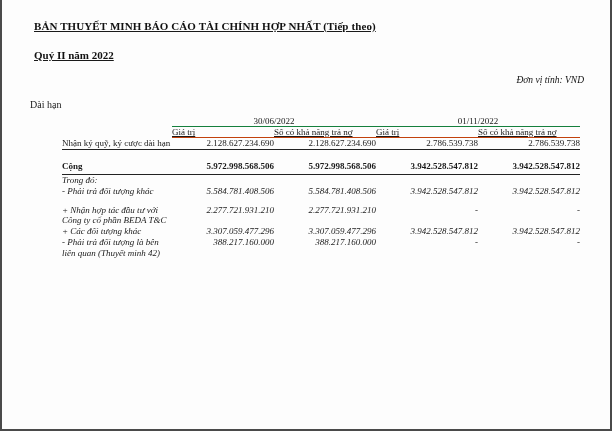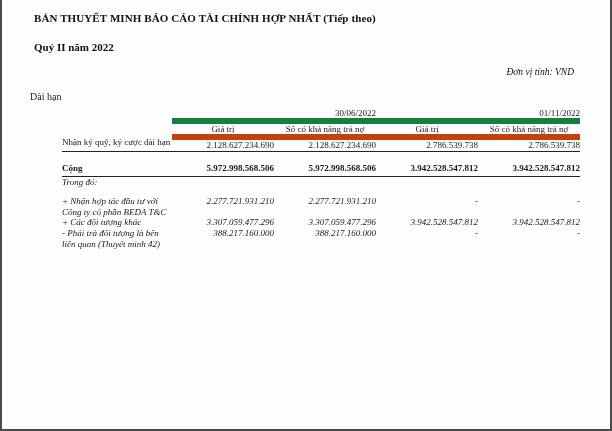--- a/index.html
+++ b/index.html
@@ -21,41 +21,42 @@
     width: 612px;
     height: 431px;
     box-sizing: border-box;
     border-left: 2px solid #4a4a4a;
     border-right: 2px solid #4a4a4a;
     border-bottom: 2px solid #4a4a4a;
     background: #fdfdfd;
     padding: 0;
   }
   .doc-header {
-    padding: 12px 0 0 32px;
+    padding: 20px 0 0 32px;
+    text-decoration: underline;
   }
   .doc-title {
     font-family: "Liberation Serif", serif;
     font-weight: bold;
     font-size: 11px;
     letter-spacing: 0.1px;
     color: #111;
     white-space: nowrap;
   }
   .doc-subtitle {
     font-weight: bold;
     font-size: 11px;
     margin-top: 17px;
     color: #111;
   }
   .unit-line {
     text-align: right;
     font-size: 9.5px;
     font-style: italic;
-    padding-right: 36px;
+    padding-right: 26px;
     margin-top: 14px;
     color: #111;
   }
   .section-label {
     font-weight: normal;
     font-size: 10px;
     padding-left: 28px;
     margin-top: 14px;
   }
   table.fin {
@@ -68,32 +69,33 @@
   table.fin td, table.fin th {
     vertical-align: top;
     padding: 0;
     font-size: 9px;
     font-weight: normal;
   }
   .col-label { width: 110px; }
   .col-num   { width: 102px; }
 
   .hdr-group {
-    text-align: right;
+    text-align: center;
     font-size: 9.5px;
     padding-bottom: 2px;
-    border-bottom: 6px solid #15803d;
+    border-bottom: 1px solid #15803d;
   }
   .hdr-spacer { border: none; }
   .hdr-sub {
-    text-align: center;
+    text-align: left;
     font-size: 9px;
     padding: 2px 4px 3px 0;
-    border-bottom: 6px solid #c2410c;
+    border-bottom: 1px solid #c2410c;
     line-height: 1.15;
+    text-decoration: underline;
   }
 
   td.label {
     text-align: left;
     padding: 4px 6px 0 0;
     line-height: 1.2;
     margin-top: 20px;
   }
   td.num {
     text-align: right;
@@ -168,20 +170,27 @@
       </tr>
 
       <tr class="italic">
         <td class="label">Trong đó:</td>
         <td class="num"></td>
         <td class="num"></td>
         <td class="num"></td>
         <td class="num"></td>
       </tr>
 
+      <tr class="italic">
+        <td class="label tight">- Phải trả đối tượng khác</td>
+        <td class="num">5.584.781.408.506</td>
+        <td class="num">5.584.781.408.506</td>
+        <td class="num">3.942.528.547.812</td>
+        <td class="num">3.942.528.547.812</td>
+      </tr>
 
       <tr class="gap">
         <td></td>
         <td></td>
         <td></td>
         <td></td>
         <td></td>
       </tr>
 
       <tr class="italic">

